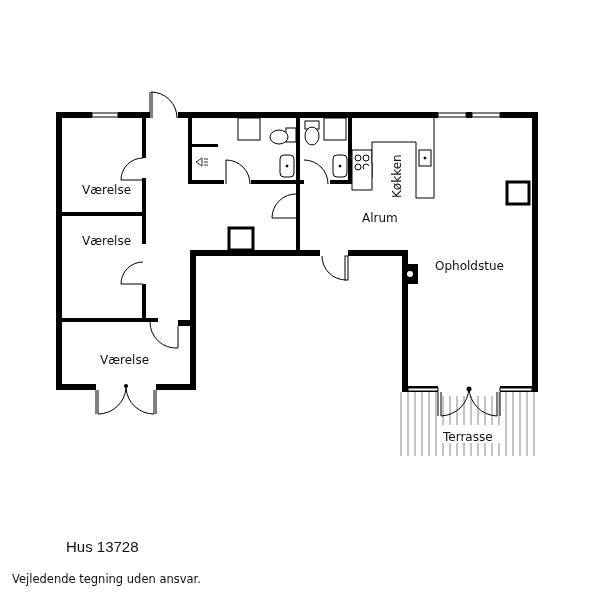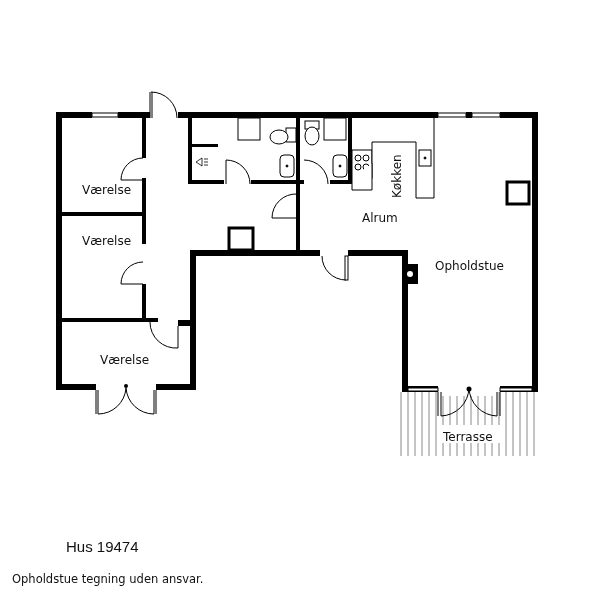--- a/index.html
+++ b/index.html
@@ -160,14 +160,14 @@
 
   <text class="room-label" x="82" y="194">Værelse</text>
   <text class="room-label" x="82" y="245">Værelse</text>
   <text class="room-label" x="100" y="364">Værelse</text>
   <text class="room-label" x="0" y="0" transform="translate(401,198) rotate(-90)">Køkken</text>
   <text class="room-label" x="362" y="222">Alrum</text>
   <text class="room-label" x="435" y="270">Opholdstue</text>
   <text class="room-label" x="443" y="441">Terrasse</text>
 </svg>
 
-<div class="title">Hus 19474</div>
-<div class="disclaimer">Opholdstue tegning uden ansvar.</div>
+<div class="title">Hus 13728</div>
+<div class="disclaimer">Vejledende tegning uden ansvar.</div>
 
 </body></html>

